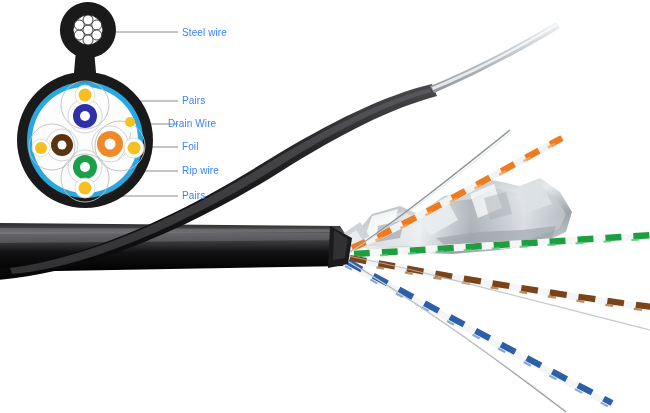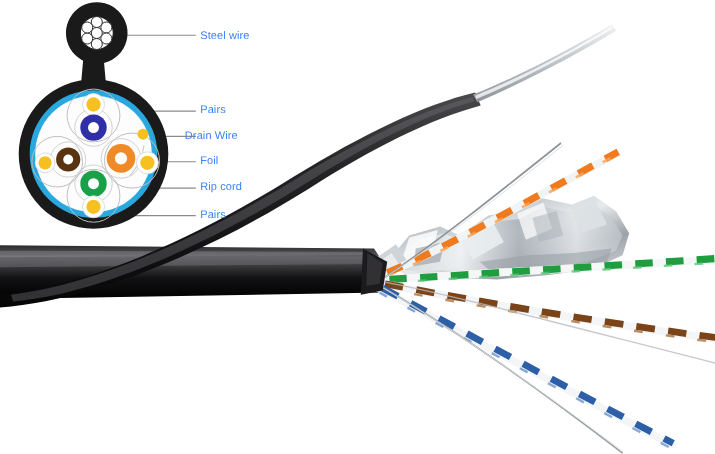--- a/index.html
+++ b/index.html
@@ -230,17 +230,17 @@
         <circle cx="130" cy="122" r="5" fill="#f5c020"></circle>
       </g>
     </g>
   </svg>
 
   <div class="labels">
     <div class="lbl" style="left:182px;top:26px;">Steel wire</div>
     <div class="lbl" style="left:182px;top:94px;">Pairs</div>
     <div class="lbl" style="left:168px;top:117px;">Drain Wire</div>
     <div class="lbl" style="left:182px;top:140px;text-align:center;">Foil</div>
-    <div class="lbl" style="left:182px;top:164px;">Rip cord</div>
+    <div class="lbl" style="left:182px;top:164px;">Rip wire</div>
     <div class="lbl" style="left:182px;top:189px;">Pairs</div>
   </div>
 
 </div>
 
 </body></html>

